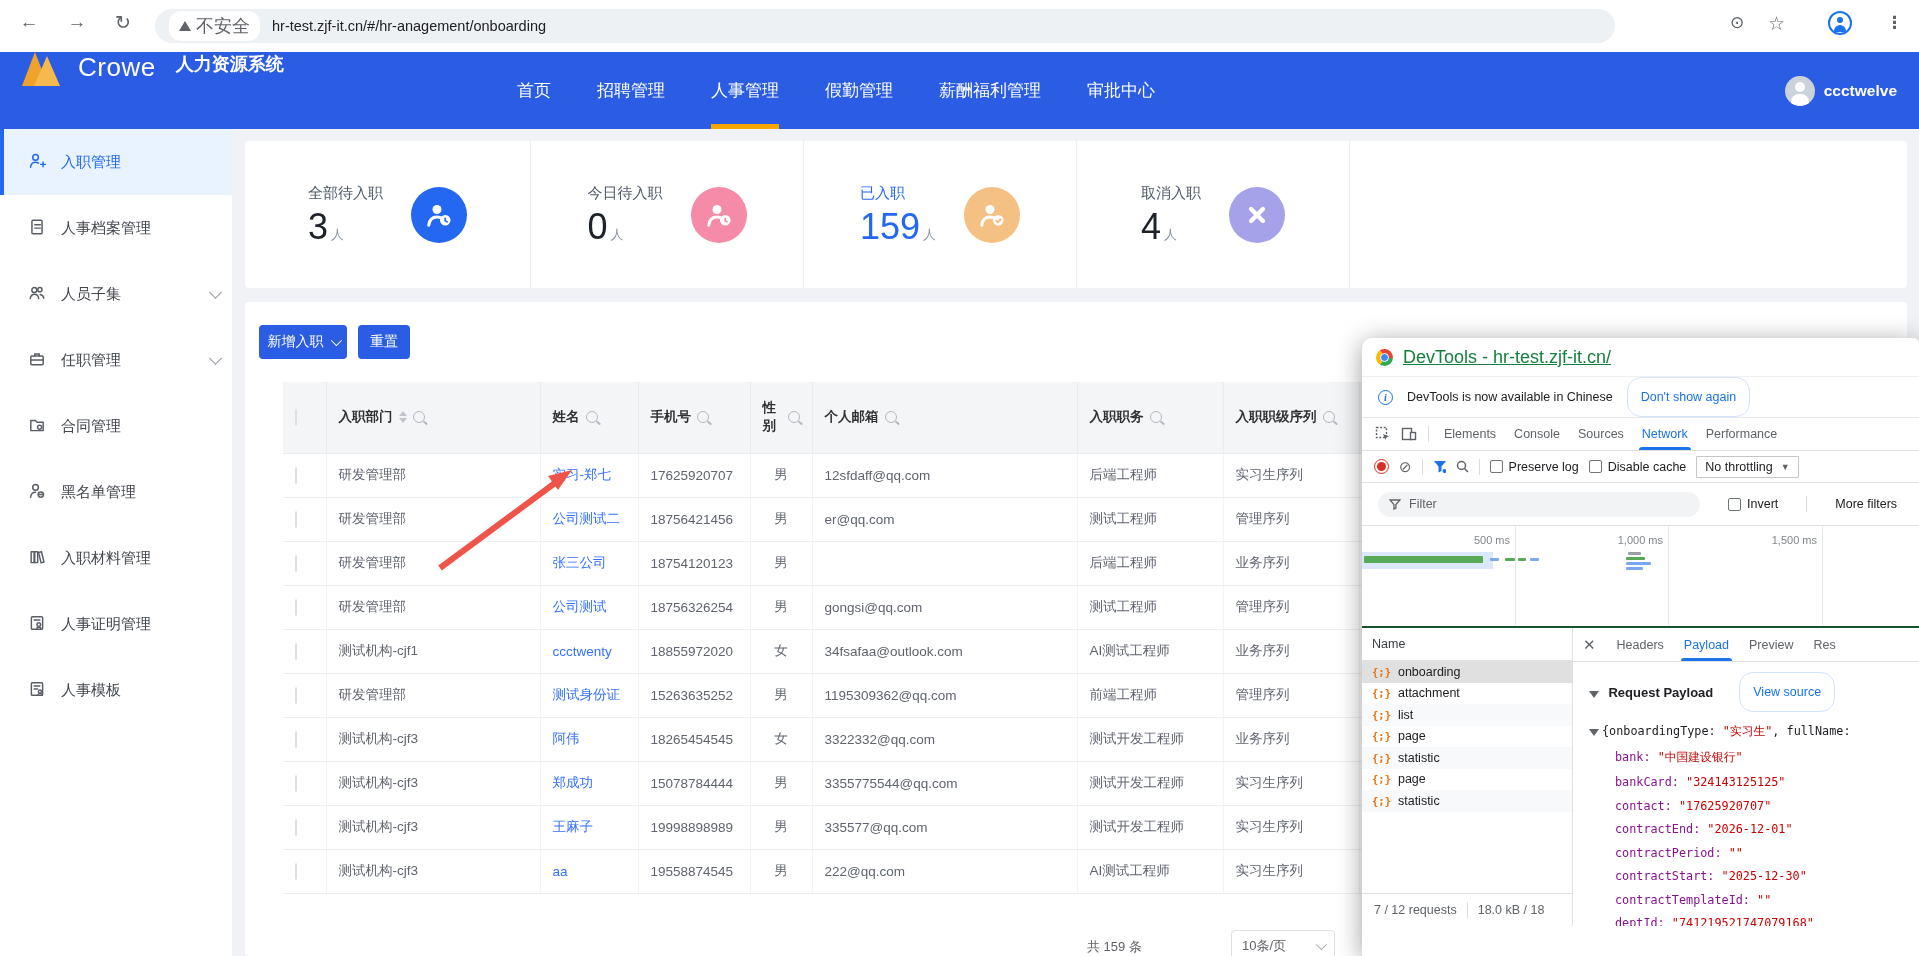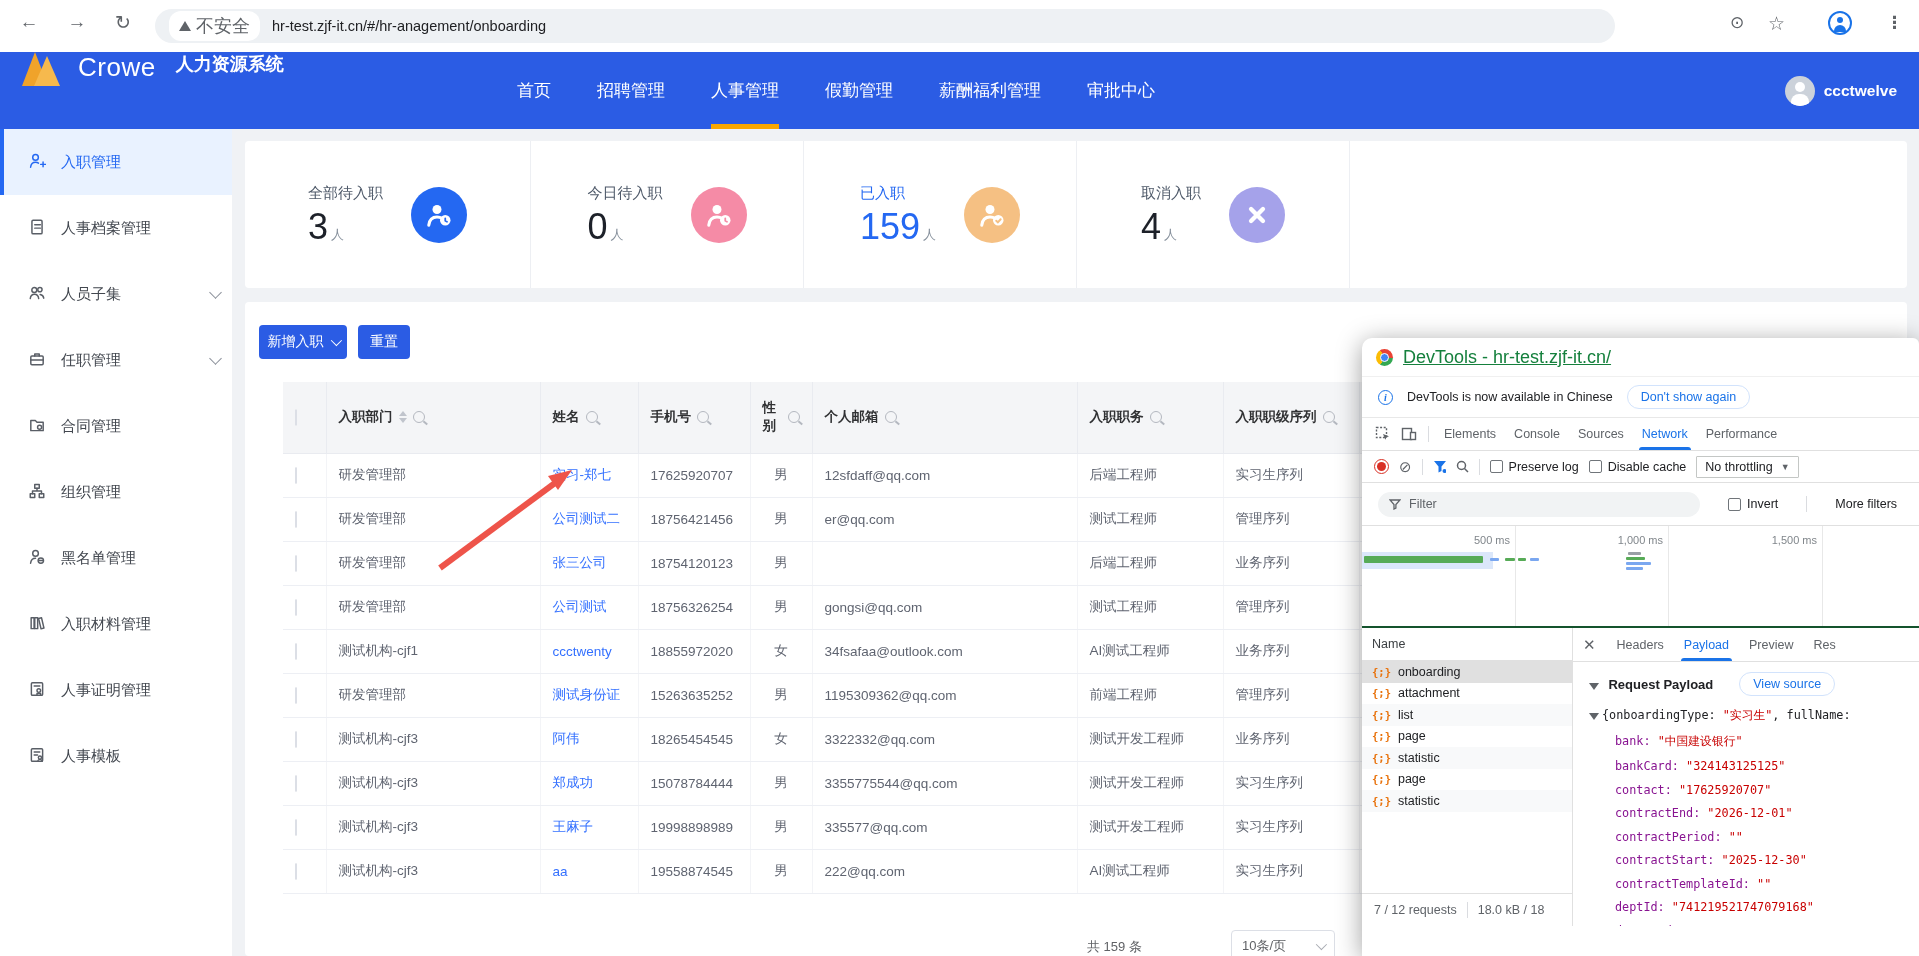--- a/index.html
+++ b/index.html
@@ -97,21 +97,21 @@
   .devtools{left:1362px;top:338px;width:557px;height:618px;background:#fff;border-radius:10px 6px 0 0;
             box-shadow:0 4px 26px rgba(0,0,0,.38);font-size:12.5px;color:#202124;overflow:hidden;}
   .dt-title{height:38px;display:flex;align-items:center;gap:10px;padding-left:14px;border-bottom:1px solid #f0f0f0;}
   .chrome-logo{width:17px;height:17px;border-radius:50%;position:relative;flex:none;
      background:conic-gradient(from -30deg,#ea4335 0 120deg,#34a853 120deg 240deg,#fbbc05 240deg 360deg);}
   .chrome-logo::after{content:'';position:absolute;inset:4px;border-radius:50%;background:#4285f4;border:1.5px solid #fff;box-sizing:border-box;}
   .dt-title-text{font-size:18px;color:#15803d;text-decoration:underline;}
   .dt-banner{height:40px;display:flex;align-items:center;gap:14px;padding-left:16px;border-bottom:1px solid #e8e8e8;position:relative;}
   .info-ic{width:15px;height:15px;border:1.5px solid #1a73e8;border-radius:50%;color:#1a73e8;font-size:10px;font-weight:700;
            display:flex;align-items:center;justify-content:center;box-sizing:border-box;font-family:"Liberation Serif",serif;font-style:italic;}
-  .pill-btn{border:1px solid #d2e3fc;border-radius:14px;color:#1a73e8;font-size:12.5px;padding:4px 13px;background:#fff;cursor:pointer;white-space:nowrap;}
+  .pill-btn{border:1px solid #d2e3fc;border-radius:14px;color:#1a73e8;font-size:12.5px;padding:12px 13px;background:#fff;cursor:pointer;white-space:nowrap;}
   .dt-tabs{height:32px;display:flex;align-items:center;gap:0;border-bottom:1px solid #e0e0e0;padding-left:8px;}
   .dt-tab{position:relative;height:32px;display:flex;align-items:center;padding:0 9px;color:#5f6368;cursor:pointer;white-space:nowrap;}
   .dt-tab.active{color:#1a73e8;}
   .dt-tab.active::after{content:'';position:absolute;left:6px;right:6px;bottom:0;height:3px;border-radius:3px 3px 0 0;background:#1a73e8;}
   .dt-tabsep{width:1px;height:16px;background:#dadce0;margin:0 6px;}
   .dt-toolbar{height:31px;display:flex;align-items:center;gap:10px;padding-left:12px;border-bottom:1px solid #e0e0e0;}
   .rec-btn{width:13px;height:13px;border:1.5px solid #d93025;border-radius:50%;position:relative;flex:none;cursor:pointer;}
   .rec-btn::after{content:'';position:absolute;inset:2px;border-radius:50%;background:#d93025;}
   .clear-ic{font-size:15px;color:#5f6368;cursor:pointer;line-height:1;}
   .vsep{width:1px;height:16px;background:#dadce0;}
@@ -227,29 +227,20 @@
           </svg></span>
         <span>任职管理</span>
         <span class="side-chev"></span>
       </div>
       <div class="side-item">
         <span><svg viewBox="0 0 16 16">
             <path d="M2.5 4h4L8 5.5h5.5V13h-11z"></path>
             <circle cx="10.3" cy="10" r="1.8"></circle>
           </svg></span>
         <span>合同管理</span>
-      </div>
-      <div class="side-item">
-        <span><svg viewBox="0 0 16 16">
-            <rect x="6" y="2.3" width="4" height="3.2"></rect>
-            <rect x="2" y="10.5" width="4" height="3.2"></rect>
-            <rect x="10" y="10.5" width="4" height="3.2"></rect>
-            <path d="M8 5.5V8M4 10.5V8h8v2.5"></path>
-          </svg></span>
-        <span>组织管理</span>
       </div>
       <div class="side-item">
         <span><svg viewBox="0 0 16 16">
             <circle cx="6.7" cy="4.8" r="2.5"></circle>
             <path d="M2.3 13.6c.3-3 2.2-4.4 4.4-4.4"></path>
             <circle cx="11.4" cy="11.2" r="2.4"></circle>
             <path d="M10 11.2h2.8"></path>
           </svg></span>
         <span>黑名单管理</span>
       </div>

